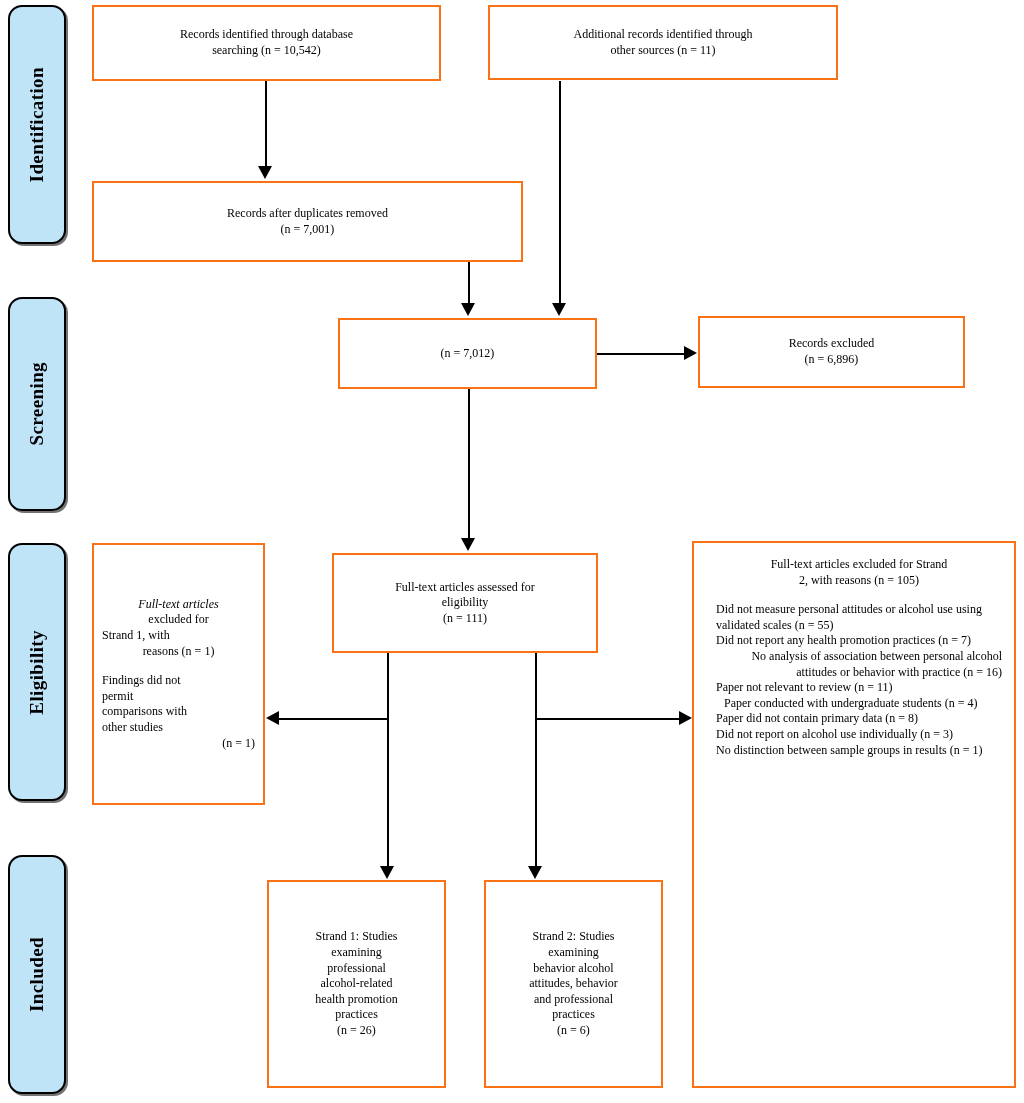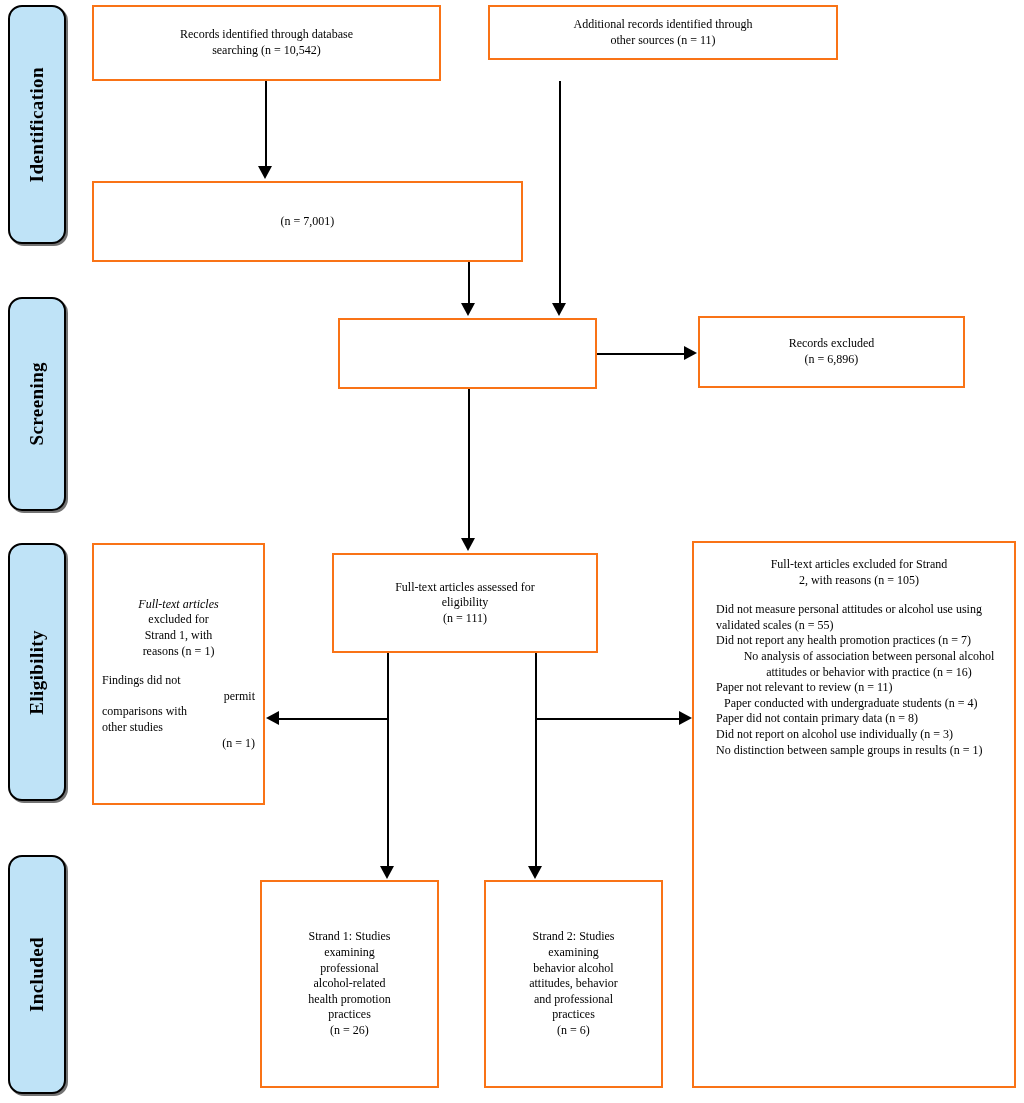--- a/index.html
+++ b/index.html
@@ -57,54 +57,56 @@
     <span>Included</span>
   </div>
 
   <div class="box center" style="left:92px;top:5px;width:349px;height:76px;">
     <div class="pad">
       <p>Records identified through database</p>
       <p>searching (n = 10,542)</p>
     </div>
   </div>
 
-  <div class="box center" style="left:488px;top:5px;width:350px;height:55px;">
+  <div class="box center" style="left:488px;top:5px;width:350px;height:75px;">
     <div class="pad">
       <p>Additional records identified through</p>
       <p>other sources (n = 11)</p>
     </div>
   </div>
 
   <div class="box center" style="left:92px;top:181px;width:431px;height:81px;">
     <div class="pad">
+      <p>Records after duplicates removed</p>
       <p>(n = 7,001)</p>
     </div>
   </div>
 
   <div class="box center" style="left:338px;top:318px;width:259px;height:71px;">
     <div class="pad">
+      <p>(n = 7,012)</p>
     </div>
   </div>
 
   <div class="box center" style="left:698px;top:316px;width:267px;height:72px;">
     <div class="pad">
       <p>Records excluded</p>
       <p>(n = 6,896)</p>
     </div>
   </div>
 
   <div class="box center" style="left:92px;top:543px;width:173px;height:262px;">
     <div class="pad" style="padding:0 8px;">
       <p style="text-align:center;font-style:italic;">Full-text articles</p>
       <p style="text-align:center;">excluded for</p>
-      <p style="text-align:center;">Strand 1, with</p>
+      <p style="text-align:left;">Strand 1, with</p>
       <p style="text-align:center;">reasons (n = 1)</p>
       <div class="gap"></div>
       <p style="text-align:left;">Findings did not</p>
-      <p style="text-align:right;">permit</p>
+      <p style="text-align:left;">permit</p>
       <p style="text-align:left;">comparisons with</p>
       <p style="text-align:left;">other studies</p>
       <p style="text-align:right;">(n = 1)</p>
     </div>
   </div>
 
   <div class="box center" style="left:332px;top:553px;width:266px;height:100px;">
     <div class="pad">
       <p>Full-text articles assessed for</p>
       <p>eligibility</p>
@@ -113,31 +115,31 @@
   </div>
 
   <div class="box" style="left:692px;top:541px;width:324px;height:547px;justify-content:flex-start;">
     <div class="pad" style="padding:14px 12px 0 22px;">
       <p style="text-align:center;">Full-text articles excluded for Strand</p>
       <p style="text-align:center;">2, with reasons (n = 105)</p>
       <div class="gap"></div>
       <div id="strand2-reasons">
           <p style="text-align: left;">Did not measure personal attitudes or alcohol use using validated scales (n = 55)</p>
           <p style="text-align: left;">Did not report any health promotion practices (n = 7)</p>
-          <p style="text-align: center; margin-left: 20px;">No analysis of association between personal alcohol attitudes or behavior with practice (n = 16)</p>
+          <p style="text-align: right; margin-left: 20px;">No analysis of association between personal alcohol attitudes or behavior with practice (n = 16)</p>
           <p style="text-align: left;">Paper not relevant to review (n = 11)</p>
           <p style="text-align: left; margin-left: 8px;">Paper conducted with undergraduate students (n = 4)</p>
           <p style="text-align: left;">Paper did not contain primary data (n = 8)</p>
           <p style="text-align: left;">Did not report on alcohol use individually (n = 3)</p>
           <p style="text-align: left;">No distinction between sample groups in results (n = 1)</p>
         </div>
     </div>
   </div>
 
-  <div class="box center" style="left:260px;top:880px;width:179px;height:208px;">
+  <div class="box center" style="left:267px;top:880px;width:179px;height:208px;">
     <div class="pad" style="padding:0 6px;">
       <p>Strand 1: Studies</p>
       <p>examining</p>
       <p>professional</p>
       <p>alcohol-related</p>
       <p>health promotion</p>
       <p>practices</p>
       <p>(n = 26)</p>
     </div>
   </div>

